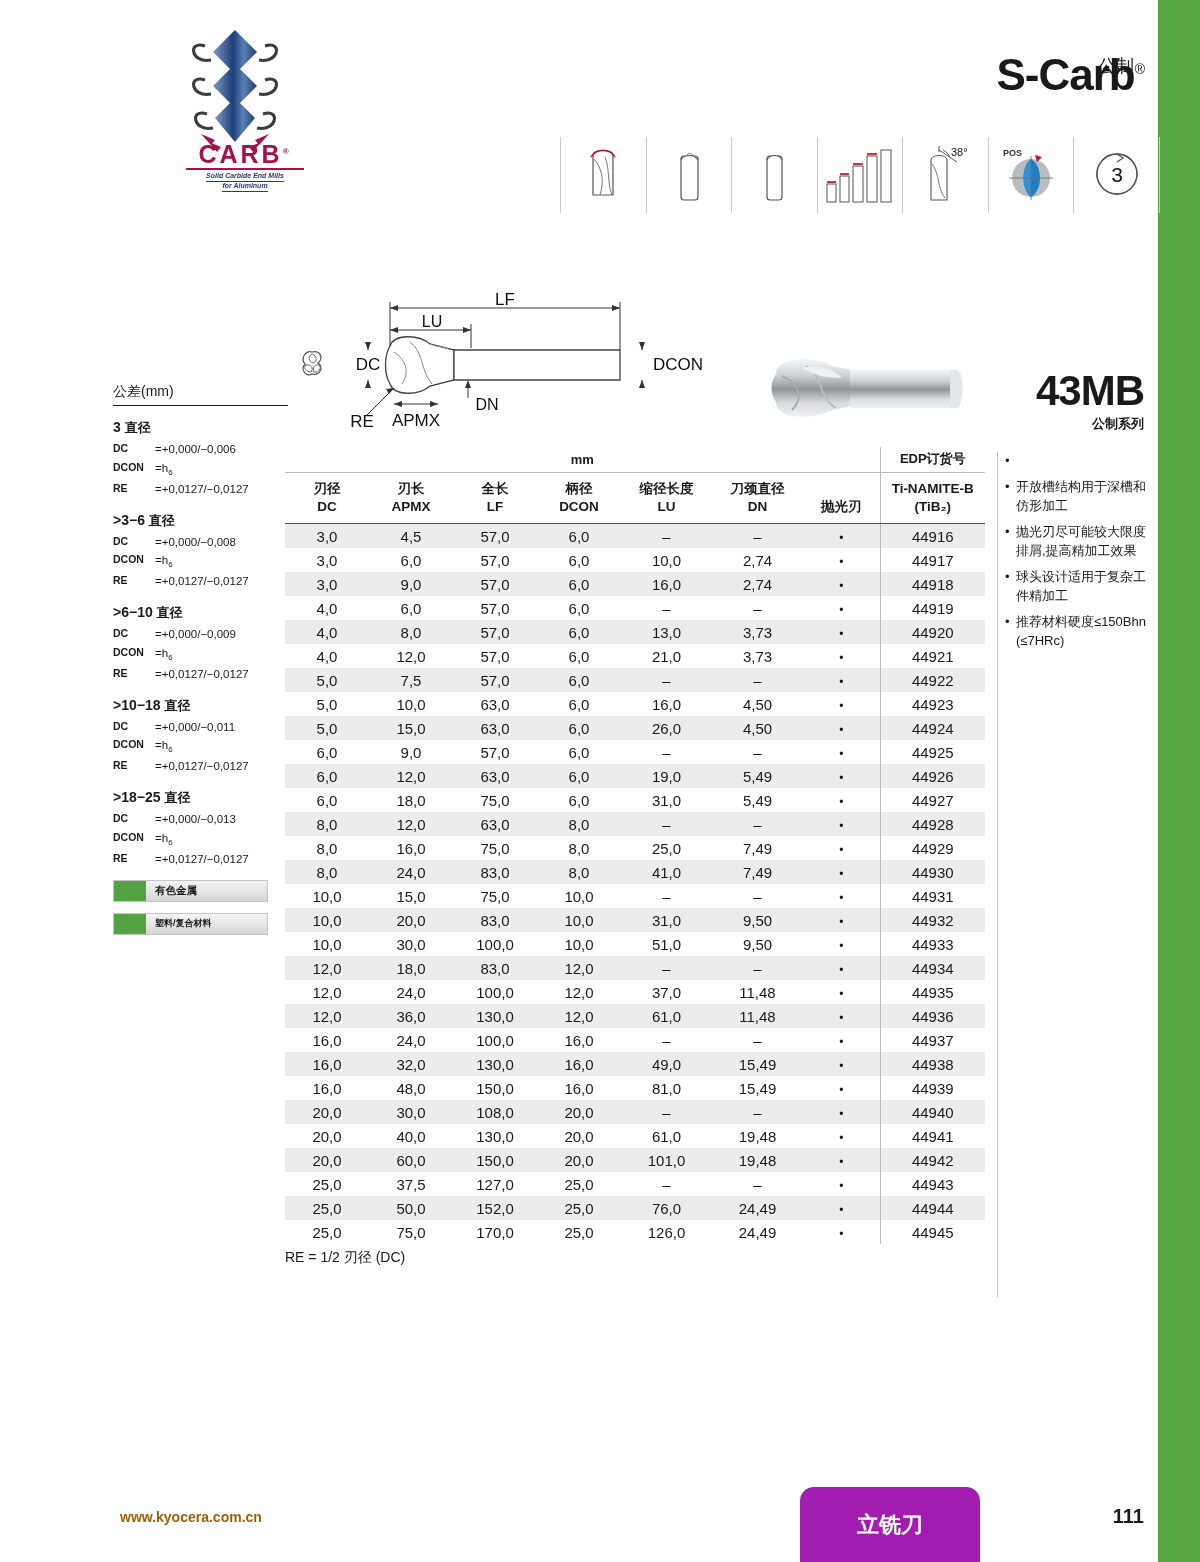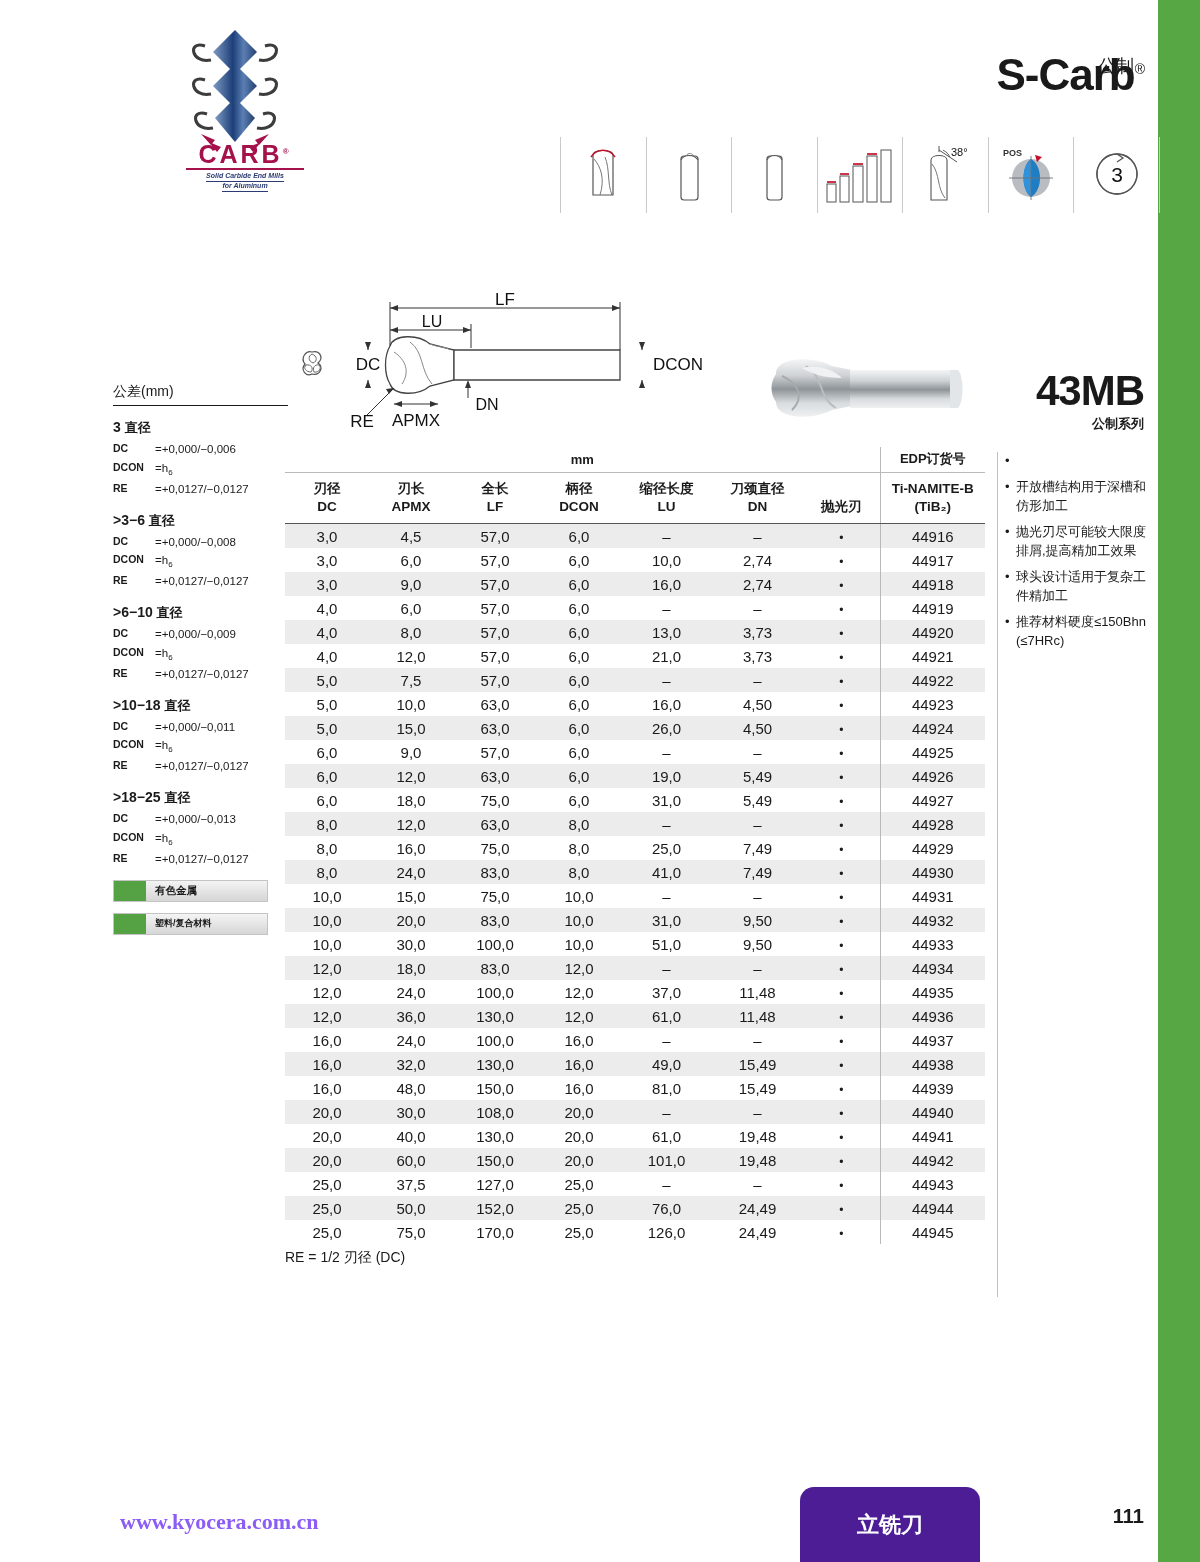--- a/index.html
+++ b/index.html
@@ -68,22 +68,22 @@
   .foot-note{ position:absolute; left:285px; top:1249px; font-size:14px; }
 
   
   .features{ position:absolute; left:997px; top:452px; width:160px; border-left:1px solid #c0c0c0; padding-left:0; }
   .feat-item{ display:flex; font-size:13px; line-height:1.42; margin-bottom:8px; padding-left:8px; }
   .feat-bullet{ flex:none; width:11px; }
   .feat-text{ flex:1; }
   .feat-divider{ position:absolute; left:997px; top:452px; width:1px; height:845px; background:#c0c0c0; }
 
   
-  .footer-url{ position:absolute; left:120px; top:1509px; font-size:22px; font-weight:bold; color:#8b5cf6;font-family:Liberation Serif, serif; }
-  .footer-tab{ position:absolute; left:800px; top:1487px; width:180px; height:75px; background:#4c1d95;
+  .footer-url{ position:absolute; left:120px; top:1509px; font-size:14px; font-weight:bold; color:#a16207; }
+  .footer-tab{ position:absolute; left:800px; top:1487px; width:180px; height:75px; background:#a21caf;
                border-top-left-radius:14px; border-top-right-radius:14px; display:flex; align-items:center; justify-content:center; }
   .footer-tab-label{ font-size:22px; font-weight:bold; color:#fff; }
   .footer-page{ position:absolute; right:56px; top:1505px; font-size:20px; font-weight:bold; }
 </style>
 </head>
 <body>
 
 <div class="green-bar"></div>
 
 <div class="logo-wrap">

